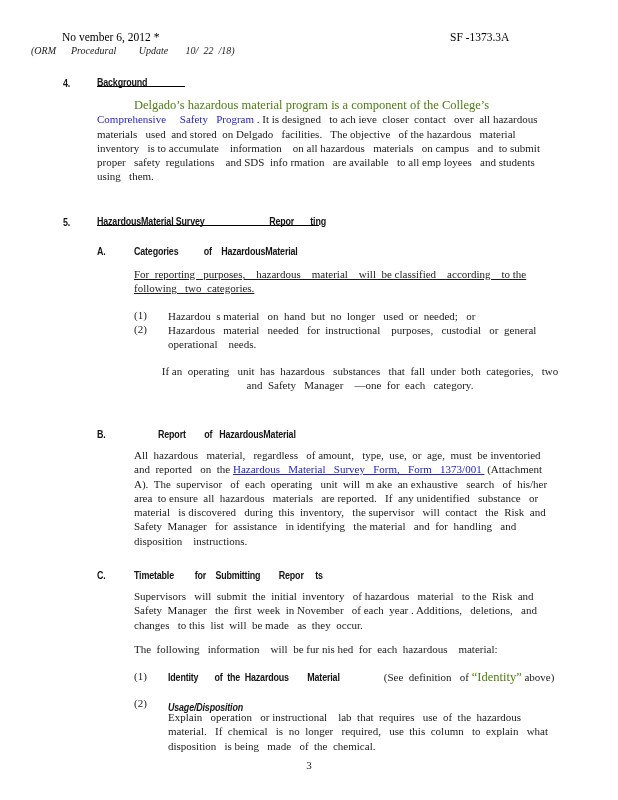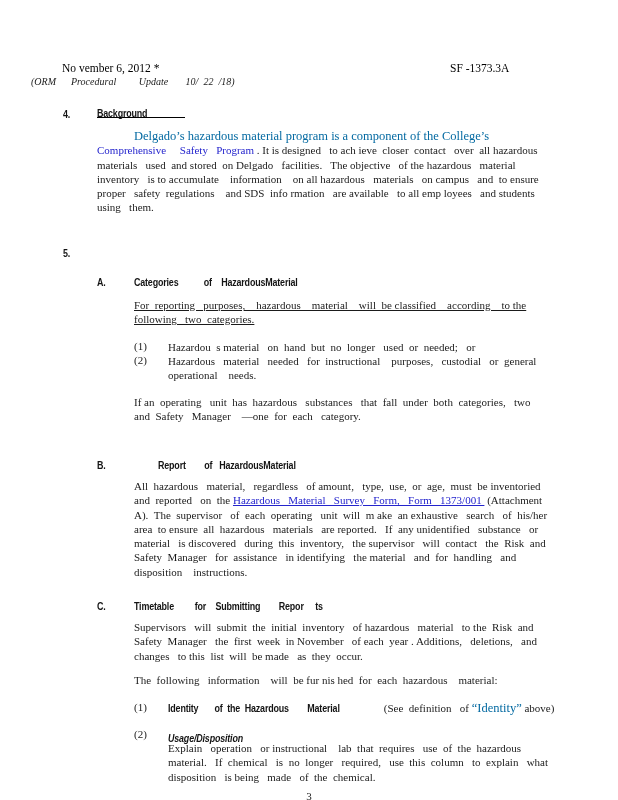--- a/index.html
+++ b/index.html
@@ -2,25 +2,25 @@
 <html style="--link: #2424cd; --text: #1b1b1b;"><head>
 <meta charset="utf-8">
 <style>
   :root { --link:#2424cd; --text:#1b1b1b; }
   html,body { margin:0; padding:0; background:#fff; }
   .page {
     position:relative; width:618px; height:800px; background:#ffffff;
     font-family:"Liberation Serif", serif; color:var(--text);
     overflow:hidden;
   }
-  .abs { position:absolute;margin-top:31px; }
+  .abs { position:absolute; }
   .body-txt { font-size:11px; }
   .line { white-space:pre-wrap; line-height:14.3px; min-height:14.3px; }
   .para { width:478px; }
-  .big { font-size:12.5px; color:#0369a1; }
+  .big { font-size:12.5px; color:#4d7c0f; }
   .cond {
     display:inline-block; font-family:"Liberation Sans", sans-serif;
     font-weight:bold; font-size:10.5px; letter-spacing:-0.2px;
     transform:scaleX(0.85); transform-origin:0 50%; white-space:pre;
     color:#141414;
   }
   .title-underline { border-bottom:1.2px solid #000; }
   .link { color:var(--link); }
   .link.u { text-decoration:underline; }
   .italic { font-style:italic; }
@@ -41,27 +41,30 @@
     <span class="cond">4.</span>
   </div>
   <div class="abs title-underline" style="left:97px; top:72px; width:88px; height:14px;">
     <span class="cond">Background</span>
   </div>
 
   <div class="abs para body-txt" style="left:97px; top:98px;">
     <div class="line big" style="padding-left:37px;">Delgado’s hazardous material program is a component of the College’s</div>
     <div class="line"><span class="link">Comprehensive     Safety   Program</span><span> . It is designed   to ach ieve  closer  contact   over  all hazardous</span></div>
     <div class="line">materials   used  and stored  on Delgado   facilities.   The objective   of the hazardous   material</div>
-    <div class="line">inventory   is to accumulate    information    on all hazardous   materials   on campus   and  to ensure</div>
+    <div class="line">inventory   is to accumulate    information    on all hazardous   materials   on campus   and  to submit</div>
     <div class="line">proper   safety  regulations    and SDS  info rmation   are available   to all emp loyees   and students</div>
     <div class="line">using   them.</div>
   </div>
 
   <div class="abs" style="left:63px; top:212px;">
     <span class="cond">5.</span>
+  </div>
+  <div class="abs title-underline" style="left:97px; top:211px; width:222px; height:14px;">
+    <span class="cond">HazardousMaterial Survey                            Repor       ting</span>
   </div>
 
   <div class="abs" style="left:97px; top:241px;">
     <span class="cond">A.</span>
   </div>
   <div class="abs" style="left:134px; top:241px;">
     <span class="cond">Categories           of    HazardousMaterial</span>
   </div>
 
   <div class="abs para body-txt" style="left:134px; top:267px; width:440px;text-decoration:underline;">
@@ -72,21 +75,21 @@
   <div class="abs body-txt num-serif" style="left:134px; top:309px;">(1)</div>
   <div class="abs para body-txt" style="left:168px; top:309px; width:410px;">
     <div class="line">Hazardou  s material   on  hand  but  no  longer   used  or  needed;   or</div>
   </div>
   <div class="abs body-txt num-serif" style="left:134px; top:323px;">(2)</div>
   <div class="abs para body-txt" style="left:168px; top:323px; width:410px;">
     <div class="line">Hazardous   material   needed   for  instructional    purposes,   custodial   or  general</div>
     <div class="line">operational    needs.</div>
   </div>
 
-  <div class="abs para body-txt" style="left:134px; top:364px; width:452px;">
+  <div class="abs para body-txt" style="left:134px; top:364px; width:452px;text-align:center;">
     <div class="line">If an  operating   unit  has  hazardous   substances   that  fall  under  both  categories,   two</div>
     <div class="line">and  Safety   Manager    —one  for  each   category.</div>
   </div>
 
   <div class="abs" style="left:97px; top:424px;">
     <span class="cond">B.</span>
   </div>
   <div class="abs" style="left:134px; top:424px;padding-left:24px;">
     <span class="cond">Report        of   HazardousMaterial</span>
   </div>

